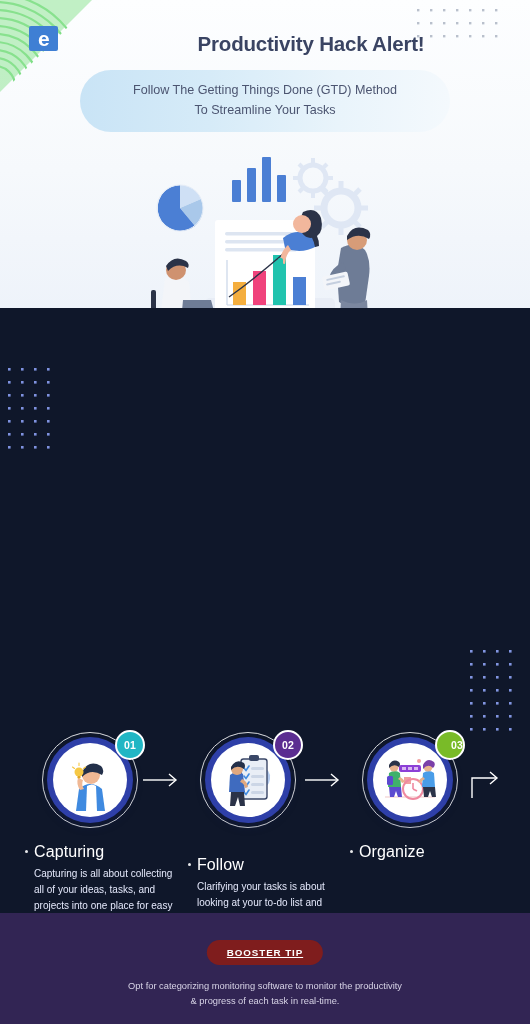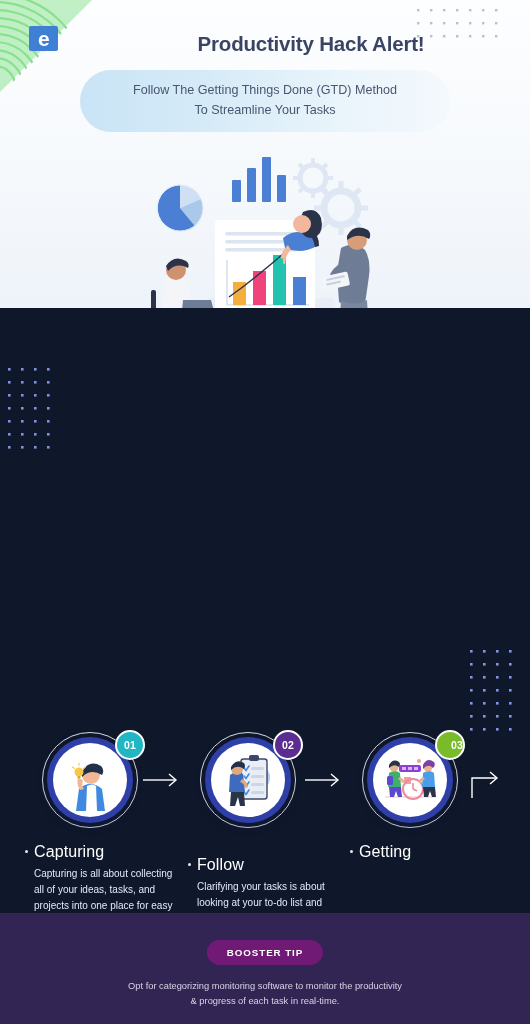--- a/index.html
+++ b/index.html
@@ -163,26 +163,27 @@
     width: 530px; height: 111px;
     background: #322554;
     overflow: hidden;
   }
   .booster-pill {
     position: absolute; left: 50%; top: 27px;
     transform: translateX(-50%);
     min-width: 96px;
     padding: 7px 20px;
     border-radius: 14px;
-    background: #701a75;
+    background: #7f1d1d;
     color: #ffffff;
     font-size: 9.8px;
     font-weight: 700;
     letter-spacing: 0.9px;
     text-align: center;
+    text-decoration: underline;
   }
   .footer-text {
     position: absolute; left: 0; top: 66px;
     width: 530px;
     text-align: center;
     font-size: 9.3px;
     line-height: 1.65;
     color: #d7d3e6;
     padding: 0 60px;
   }
@@ -582,21 +583,21 @@
           </g>
         </svg>
       </div>
       <div class="badge" style="background:#79bb28;justify-content:flex-end;">
         <span>03</span>
       </div>
     </div>
     <div class="step-text" style="left:350px; top:535px; width:160px;">
       <div class="step-head">
         <span class="bullet-dot"></span>
-        <span class="step-title">Getting</span>
+        <span class="step-title">Organize</span>
       </div>
     </div>
 
   </div>
 
   <div class="footer">
     <div class="booster-pill">BOOSTER TIP</div>
     <div class="footer-text">
       <span>Opt for categorizing monitoring software to monitor the productivity</span><br>
       <span>&amp; progress of each task in real-time.</span>

